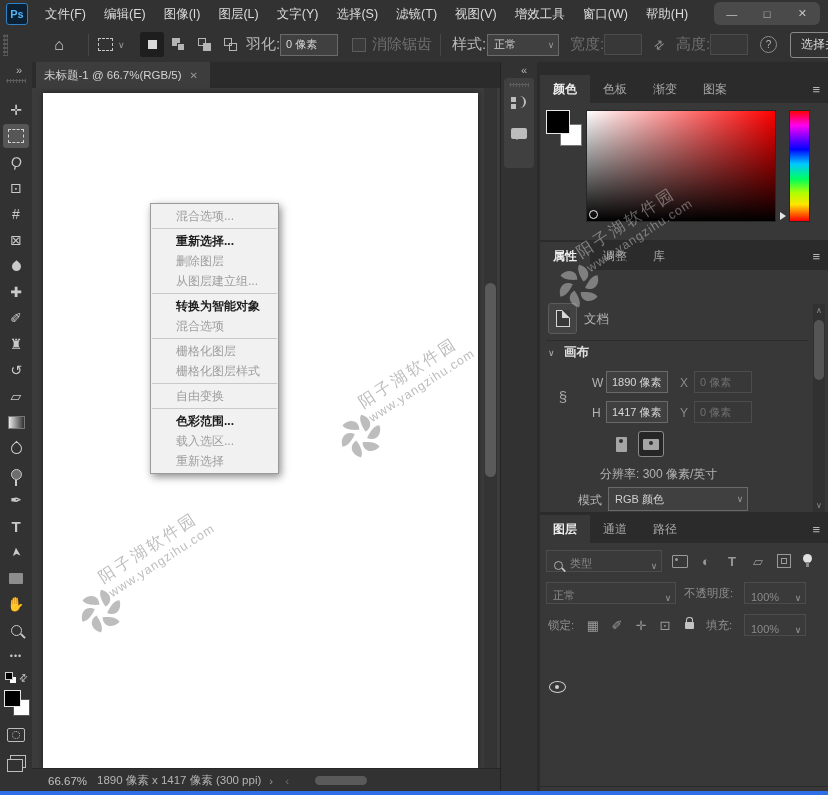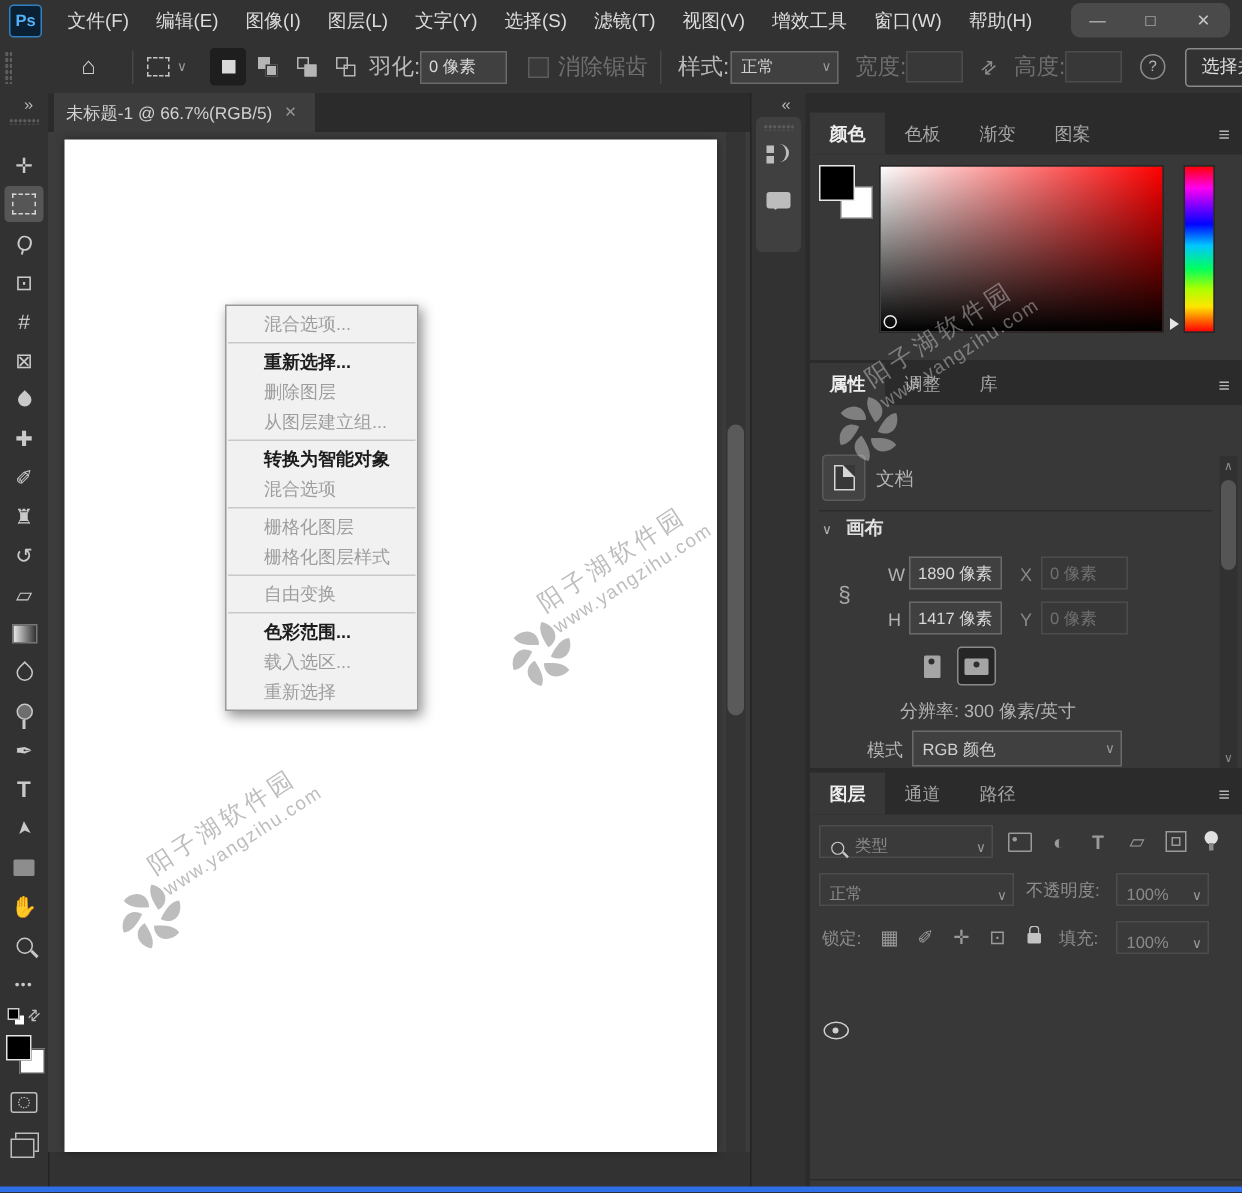--- a/index.html
+++ b/index.html
@@ -430,20 +430,27 @@
     <div class="mi">栅格化图层样式</div>
     <div class="msep"></div>
     <div class="mi">自由变换</div>
     <div class="msep"></div>
     <div class="mi en">色彩范围...</div>
     <div class="mi">载入选区...</div>
     <div class="mi">重新选择</div>
   </div>
 
 
+  <div class="abs statusbar">
+    <span style="margin-left:16px;">66.67%</span>
+    <span style="margin-left:10px;color:#b5b5b5;">1890 像素 x 1417 像素 (300 ppi)</span>
+    <span style="margin-left:8px;color:#9a9a9a;">›</span>
+    <span style="margin-left:12px;color:#6f6f6f;">‹</span>
+    <div class="hthumb"></div>
+  </div>
 
   <div class="abs strip">
     <div class="abs cc" style="right:6px;top:2px;width:16px;height:12px;color:#b8b8b8;font-size:11px;">
         <span>«</span>
       </div>
     <div class="strip-panel">
       <div class="hgrip" style="left:5px;top:5px;"></div>
       <div class="abs cc" style="left:7px;top:16px;width:16px;height:18px;">
         <span class="hist-ic">
             <i></i>

